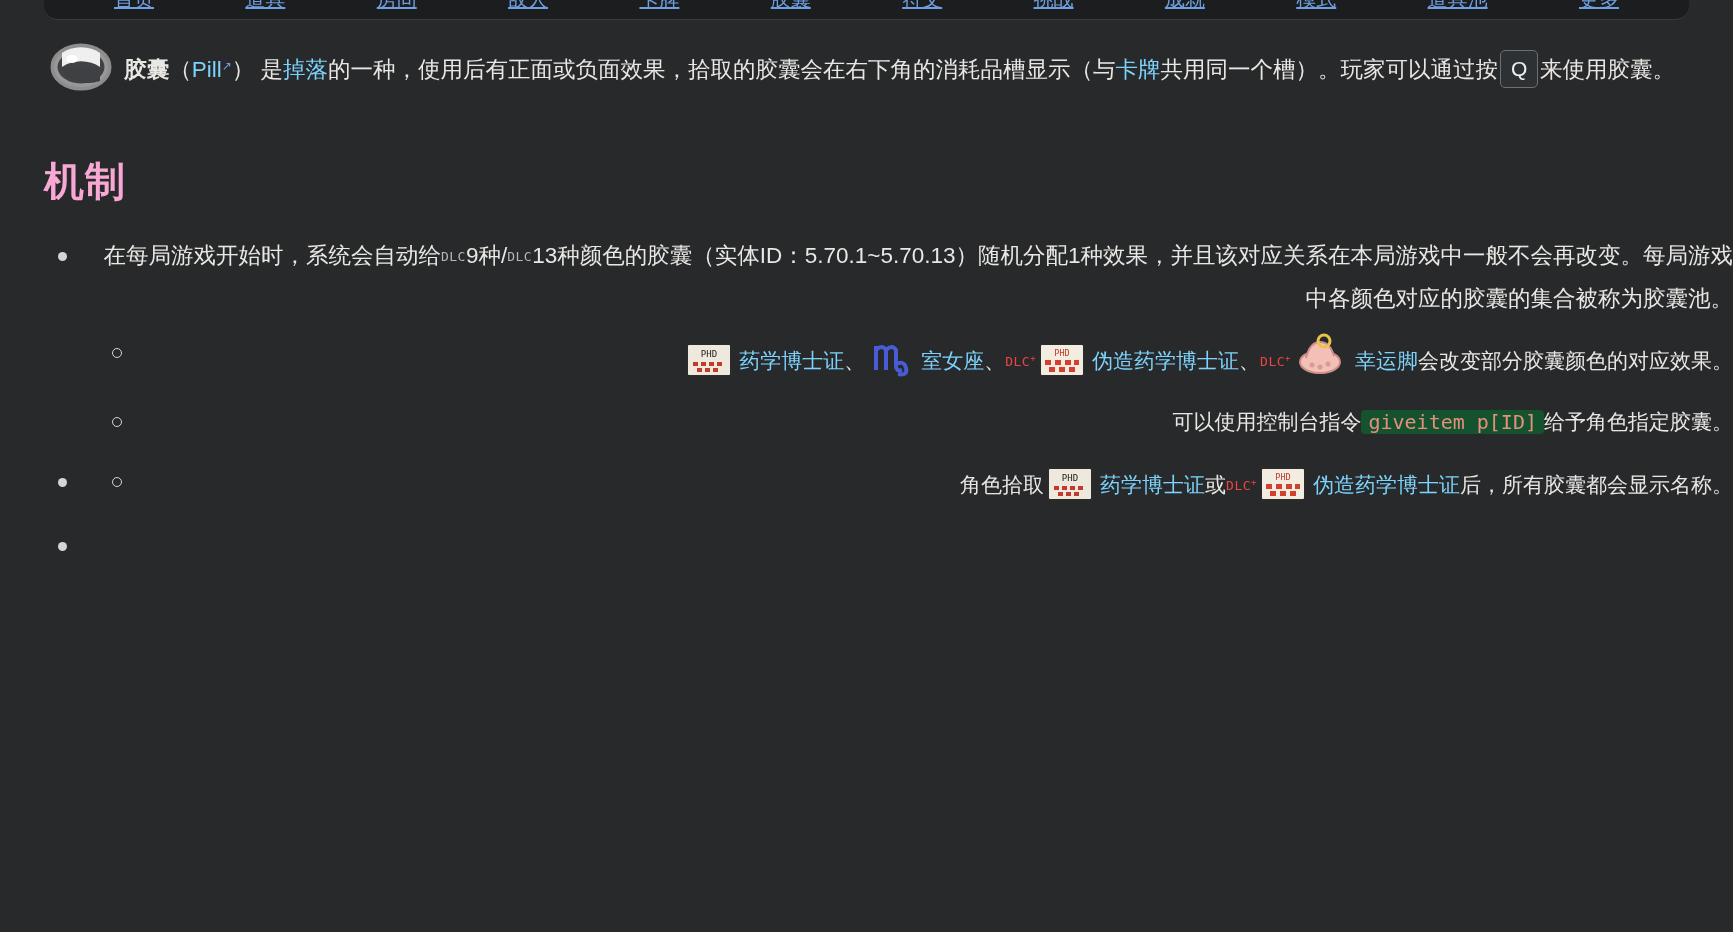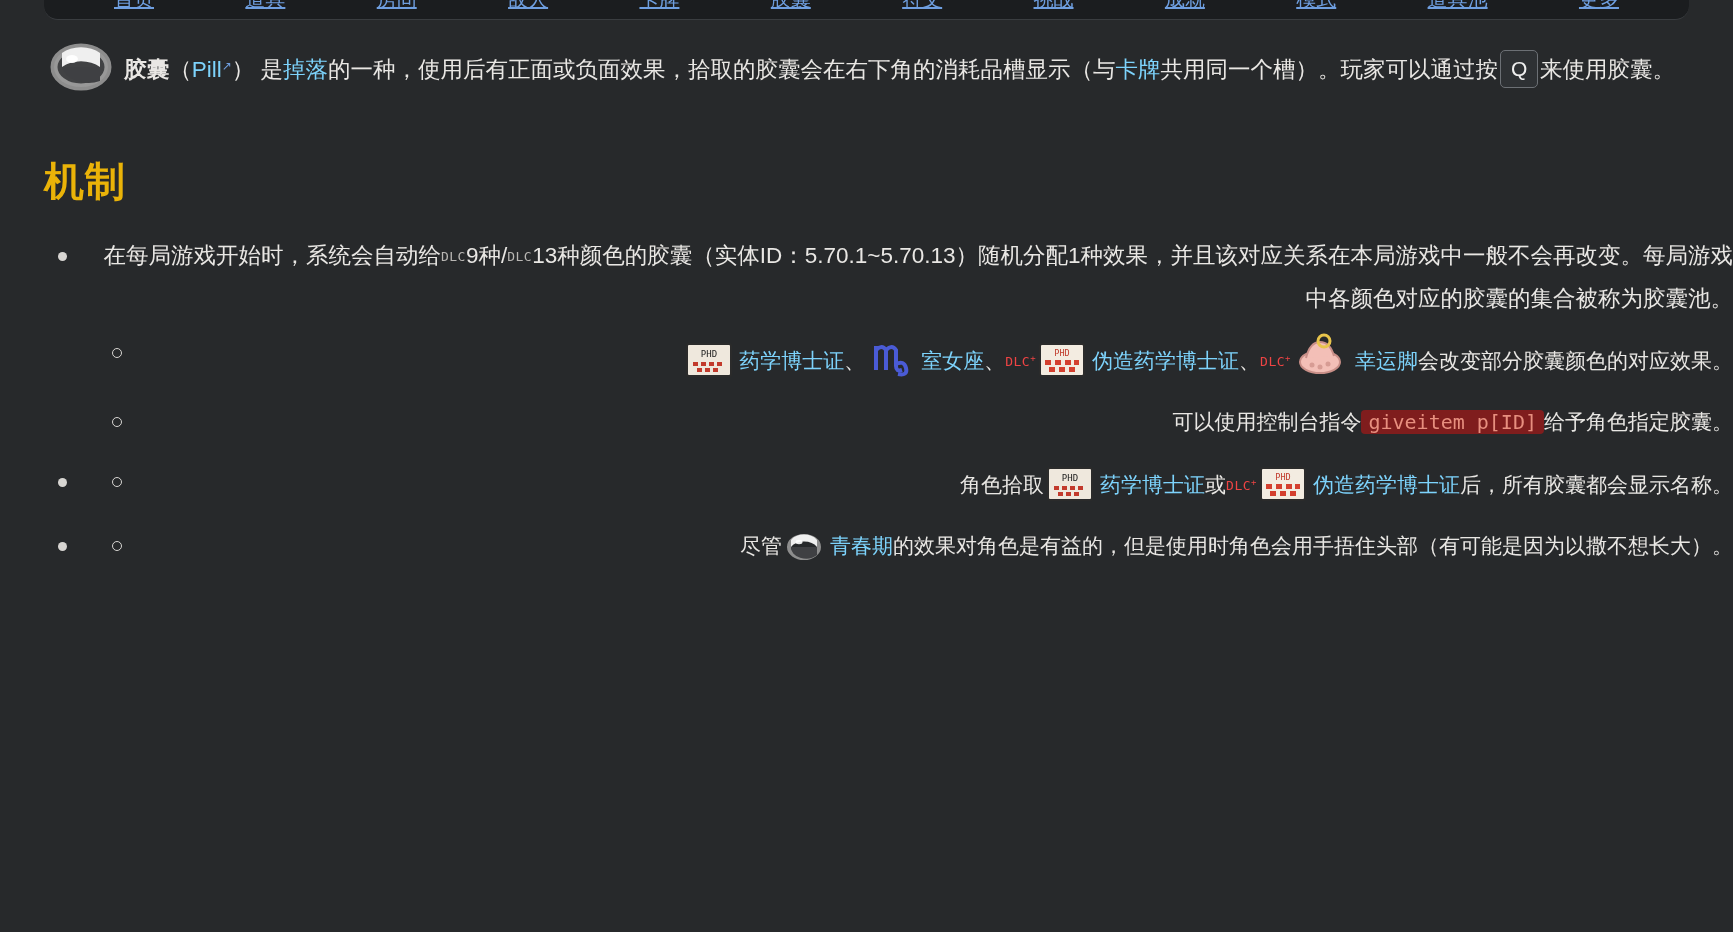--- a/index.html
+++ b/index.html
@@ -74,21 +74,21 @@
     text-align: center;
     vertical-align: 1px;
     margin: 0 2px;
   }
 
   
   h2.section-title {
     margin: 56px 0 0 44px;
     font-size: 40px;
     font-weight: bold;
-    color: #eab308;
+    color: #f9a8d4;
     letter-spacing: 1px;
   }
 
   
   ul.lvl1 {
     margin: 26px 0 0 0;
     padding-left: 84px;
     list-style: none;
   }
   ul.lvl1 > li {
@@ -143,21 +143,21 @@
     letter-spacing: 0.5px;
     color: #ef4444;
     vertical-align: 2px;
     font-family: "DejaVu Sans Mono", monospace;
   }
   .dlc-red sup { font-size: 9px; }
 
   code.cmd {
     font-family: "DejaVu Sans Mono", monospace;
     font-size: 20px;
-    background: #7f1d1d;
+    background: #14532d;
     color: #e78f7f;
     padding: 0 7px;
     border-radius: 4px;
   }
 
   
   .sprite {
     display: inline-block;
     vertical-align: -10px;
     margin: 0 7px 0 3px;
@@ -271,22 +271,14 @@
         <rect x="26" y="18" width="6" height="5"></rect>
                 <rect x="35" y="18" width="5" height="5"></rect>
         <rect x="10" y="25" width="6" height="5"></rect>
                 <rect x="20" y="25" width="6" height="5"></rect>
         <rect x="30" y="25" width="6" height="5"></rect>
       </g>
             </svg></span><a class="link" href="#">伪造药学博士证</a><span>后，所有胶囊都会显示名称。</span></li>
       </ul>
     </li>
     <li>
-      <ul class="lvl2">
-        <li><span>尽管</span><span class="sprite"><svg width="38" height="32" viewBox="0 0 38 32">
-      <ellipse cx="19" cy="16" rx="15" ry="11" fill="none" stroke="#8d8d8d" stroke-width="4"></ellipse>
-      <path d="M6 9 A15 11 0 0 1 32 9 L32 16 A15 11 0 0 0 6 16 Z" fill="#efefef"></path>
-      <path d="M6 16 A15 11 0 0 0 32 24 L32 16 Z" fill="#3f4043"></path>
-      <ellipse cx="14" cy="11" rx="3.5" ry="2.2" fill="#fff" opacity="0.9"></ellipse>
-    </svg></span><a class="link" href="#">青春期</a><span>的效果对角色是有益的，但是使用时角色会用手捂住头部（有可能是因为以撒不想长大）。</span></li>
-      </ul>
     </li>
   </ul>
 
 </body></html>

